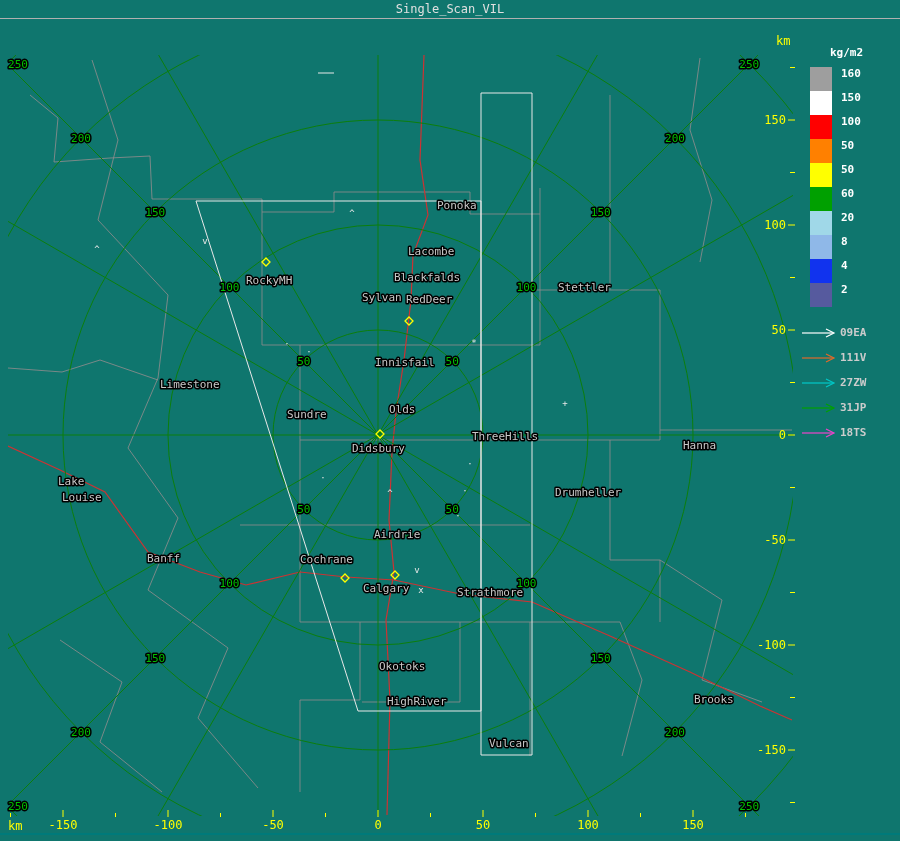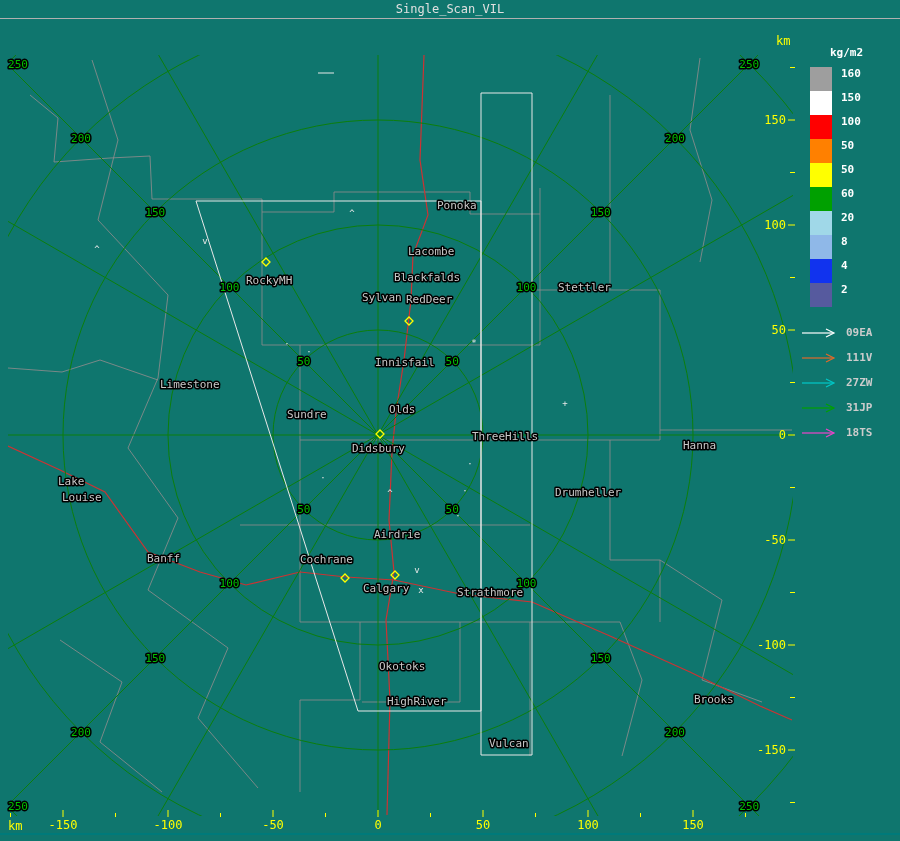--- a/index.html
+++ b/index.html
@@ -12,21 +12,21 @@
   #radar-map{position:absolute;top:0;left:0;}
   svg text{font-family:"DejaVu Sans Mono",monospace;}
   .halo{paint-order:stroke;stroke:#000;stroke-width:3px;stroke-linejoin:round;}
   .legend{position:absolute;left:800px;top:46px;width:98px;color:#ffffff;font-size:11px;font-weight:bold;}
   .legend-unit{margin:0 0 8px 30px;}
   .scale-row{display:flex;align-items:flex-start;height:24px;}
   .scale-swatch{width:22px;height:24px;margin-left:10px;flex:none;}
   .scale-label{margin-left:9px;color:#ffffff;}
   #legend-arrows{margin-top:13px;}
   .arrow-row{display:flex;align-items:center;height:25px;}
-  .arrow-label{color:#cccccc;margin-left:8px;}
+  .arrow-label{color:#cccccc;margin-left:2px;}
   .bottom-line{position:absolute;top:833px;left:0;width:900px;height:2px;background:#007a7a;}
 </style>
 </head>
 <body>
 
 <div id="app">
   <div class="titlebar">
     <span>Single_Scan_VIL</span>
   </div>
   <div class="unit-top-right">km</div>

